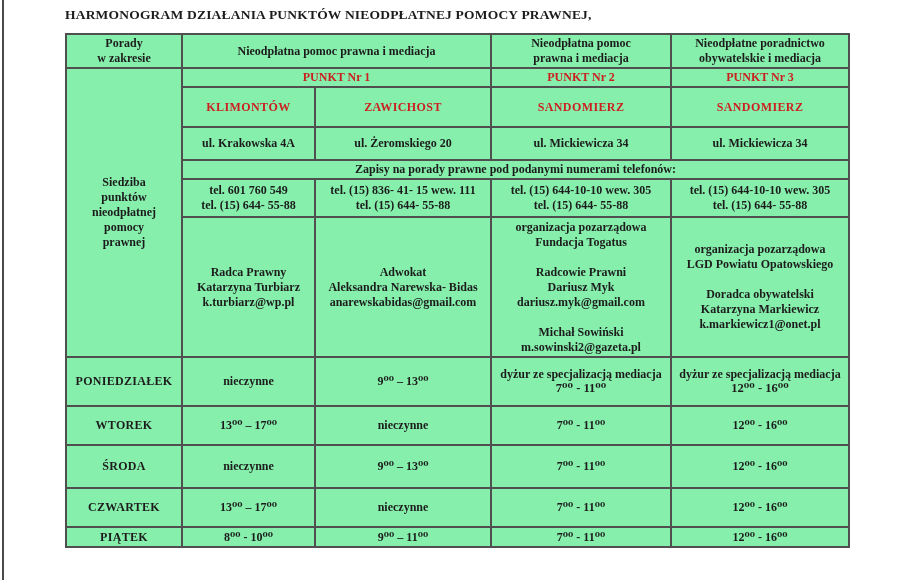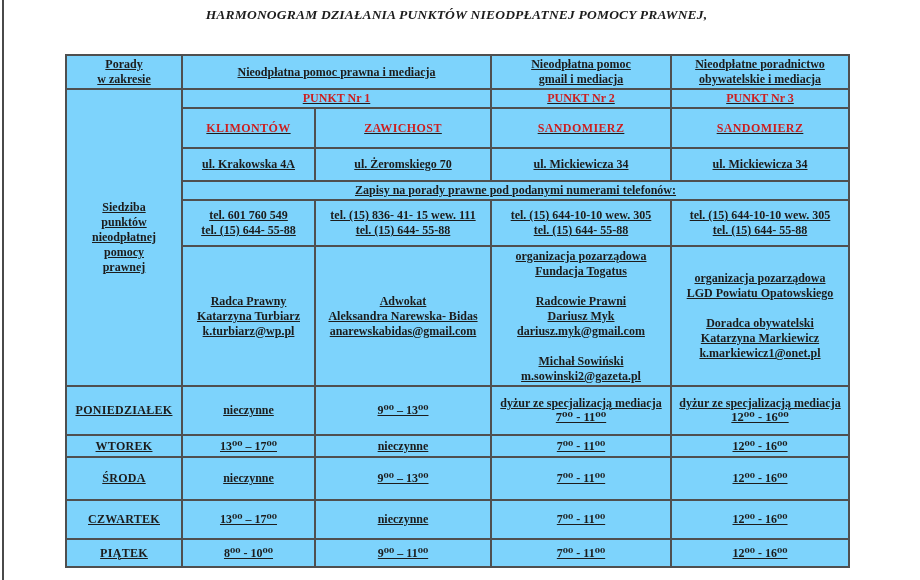--- a/index.html
+++ b/index.html
@@ -1,46 +1,46 @@
 <!DOCTYPE html>
 <html><head>
 <meta charset="utf-8">
 <style>
   html,body{margin:0;padding:0;}
   body{
     width:920px;height:580px;background:#ffffff;position:relative;overflow:hidden;
     font-family:"Liberation Serif","DejaVu Serif",serif;color:#1c1c1c;
   }
   .page-edge{position:absolute;left:2px;top:0;width:2px;height:580px;background:#4a4a4a;}
-  .title{position:absolute;left:65px;top:6px;width:783px;text-align:center;
-    font-weight:bold;font-size:13.5px;line-height:17px;letter-spacing:.2px;font-style:italic;}
-  table.grid{position:absolute;left:65px;top:54px;border-collapse:collapse;table-layout:fixed;
-    width:783px;background:#7dd3fc;text-decoration:underline;}
+  .title{position:absolute;left:65px;top:6px;width:783px;text-align:left;
+    font-weight:bold;font-size:13.5px;line-height:17px;letter-spacing:.2px;}
+  table.grid{position:absolute;left:65px;top:33px;border-collapse:collapse;table-layout:fixed;
+    width:783px;background:#86efac;}
   table.grid td{border:2px solid #4f4f4f;text-align:center;vertical-align:middle;
     padding:1px 4px;font-size:12px;font-weight:bold;line-height:15px;overflow:hidden;}
   .pre{white-space:pre-line;}
   .red{color:#cc1f1f;}
   .r-head{height:31px;}
   .r-punkt{height:19px;}
   .r-punkt td{font-size:13px;}
   .r-city{height:40px;}
   .r-city td{font-size:12.5px;letter-spacing:.4px;}
   .r-addr{height:33px;}
   .r-addr td{font-weight:normal;font-size:12px;}
   .r-zapisy{height:17px;}
   .r-zapisy td{font-size:12.5px;}
-  .r-phones{height:46px;border-radius:12px;}
+  .r-phones{height:38px;border-radius:12px;}
   .r-phones td{font-size:11.5px;line-height:16px;}
   .r-staff{height:140px;}
   .r-staff td{font-size:12px;line-height:15px;margin-top:26px;}
   .r-mon{height:49px;}
-  .r-tue{height:22px;}
+  .r-tue{height:39px;}
   .r-wed{height:43px;}
   .r-thu{height:39px;padding-left:28px;}
-  .r-fri{height:28px;}
+  .r-fri{height:20px;}
   .day-label{font-size:12.5px;letter-spacing:.3px;}
   .time{font-size:12.5px;}
   .note{font-size:12px;line-height:13px;}
   .siedziba{font-size:13px;line-height:18px;}
   .corner{font-size:12.5px;line-height:16px;}
 </style>
 </head>
 <body>
 
 <div class="page-edge"></div>
@@ -56,21 +56,21 @@
       <col style="width:176px">
     <col style="width:180px">
       <col style="width:178px">
   </colgroup>
   <tbody>
     <tr class="r-head">
       <td class="corner pre">Porady
 w zakresie</td>
       <td colspan="2">Nieodpłatna pomoc prawna i mediacja</td>
       <td class="pre">Nieodpłatna pomoc
-gmail i mediacja</td>
+prawna i mediacja</td>
       <td class="pre">Nieodpłatne poradnictwo
 obywatelskie i mediacja</td>
     </tr>
     <tr class="r-punkt">
       <td rowspan="6" class="siedziba pre">Siedziba
 punktów
 nieodpłatnej
 pomocy
 prawnej</td>
       <td colspan="2" class="red">PUNKT Nr 1</td>
@@ -78,21 +78,21 @@
       <td class="red">PUNKT Nr 3</td>
     </tr>
     <tr class="r-city">
       <td class="red">KLIMONTÓW</td>
       <td class="red">ZAWICHOST</td>
       <td class="red">SANDOMIERZ</td>
       <td class="red">SANDOMIERZ</td>
     </tr>
     <tr class="r-addr">
       <td>ul. Krakowska 4A</td>
-      <td>ul. Żeromskiego 70</td>
+      <td>ul. Żeromskiego 20</td>
       <td>ul. Mickiewicza 34</td>
       <td>ul. Mickiewicza 34</td>
     </tr>
     <tr class="r-zapisy">
       <td colspan="4">Zapisy na porady prawne pod podanymi numerami telefonów:</td>
     </tr>
     <tr class="r-phones">
       <td class="pre">tel. 601 760 549
 tel. (15) 644- 55-88</td>
       <td class="pre">tel. (15) 836- 41- 15 wew. 111

